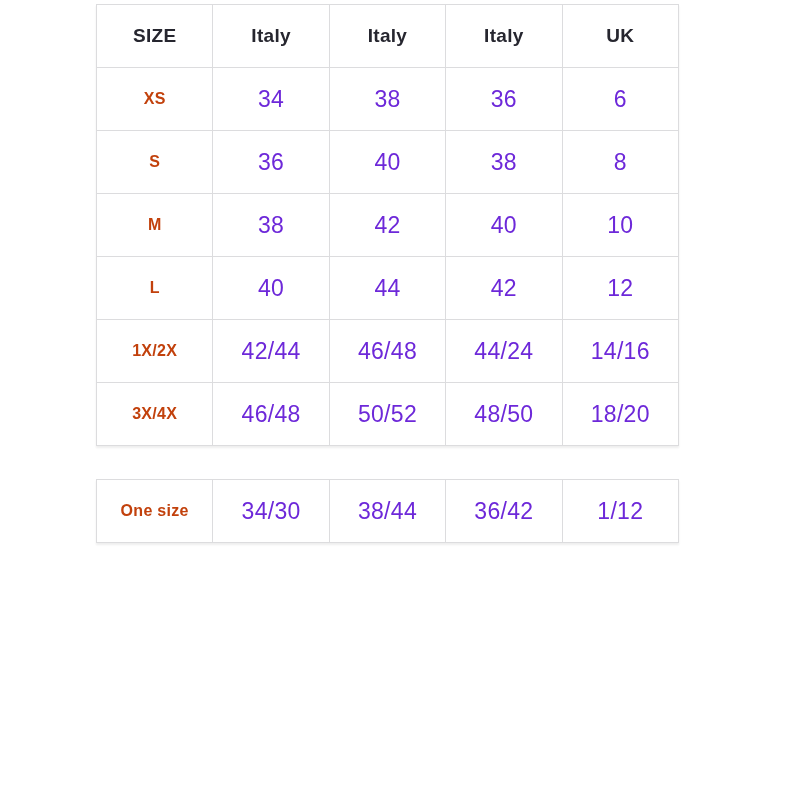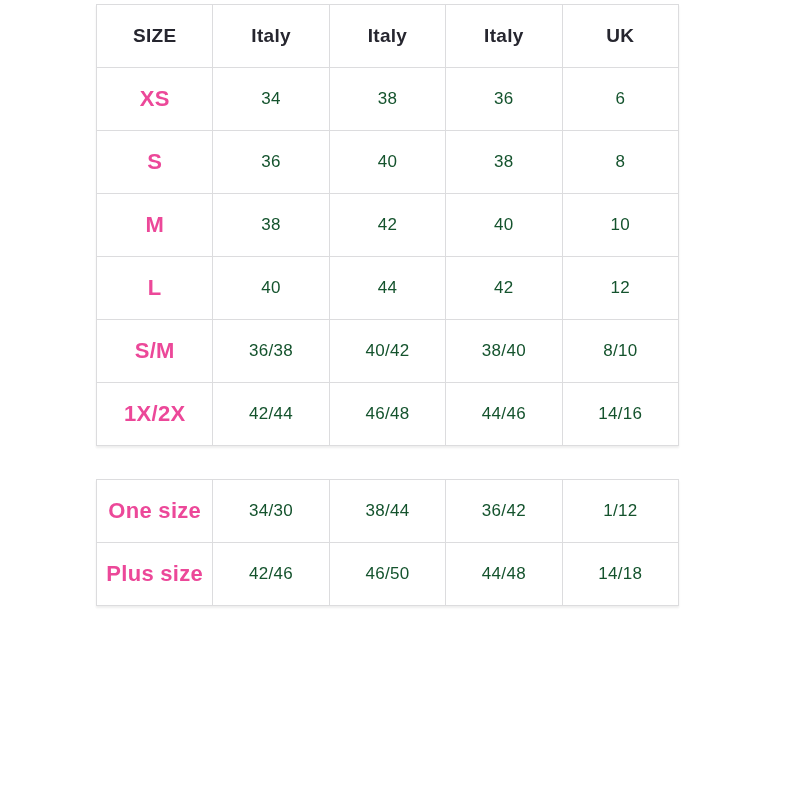--- a/index.html
+++ b/index.html
@@ -40,29 +40,29 @@
     overflow: hidden;
     white-space: nowrap;
   }
   .size-table th {
     font-size: 19px;
     font-weight: bold;
     color: #26262f;
     letter-spacing: 0.3px;
   }
   .size-table td {
-    font-size: 17px;
+    font-size: 23px;
     font-weight: normal;
-    color: #14532d;
+    color: #6d28d9;
     letter-spacing: 0.3px;
   }
   .size-table td.row-label {
-    font-size: 22px;
+    font-size: 16px;
     font-weight: bold;
-    color: #ec4899;
+    color: #c2410c;
   }
 </style>
 </head>
 <body>
 
 <div class="canvas">
   <div class="tables-wrap">
 
     <table class="size-table">
       <thead>
@@ -97,49 +97,42 @@
             <td>10</td>
           </tr>
           <tr>
             <td class="row-label">L</td>
             <td>40</td>
             <td>44</td>
             <td>42</td>
             <td>12</td>
           </tr>
           <tr>
-            <td class="row-label">S/M</td>
-            <td>36/38</td>
-            <td>40/42</td>
-            <td>38/40</td>
-            <td>8/10</td>
-          </tr>
-          <tr>
             <td class="row-label">1X/2X</td>
             <td>42/44</td>
             <td>46/48</td>
-            <td>44/46</td>
+            <td>44/24</td>
             <td>14/16</td>
+          </tr>
+          <tr>
+            <td class="row-label">3X/4X</td>
+            <td>46/48</td>
+            <td>50/52</td>
+            <td>48/50</td>
+            <td>18/20</td>
           </tr>
         </tbody>
     </table>
 
     <table class="size-table secondary">
       <tbody>
           <tr>
             <td class="row-label">One size</td>
             <td>34/30</td>
             <td>38/44</td>
             <td>36/42</td>
             <td>1/12</td>
           </tr>
-          <tr>
-            <td class="row-label">Plus size</td>
-            <td>42/46</td>
-            <td>46/50</td>
-            <td>44/48</td>
-            <td>14/18</td>
-          </tr>
         </tbody>
     </table>
 
   </div>
 </div>
 
 </body></html>

